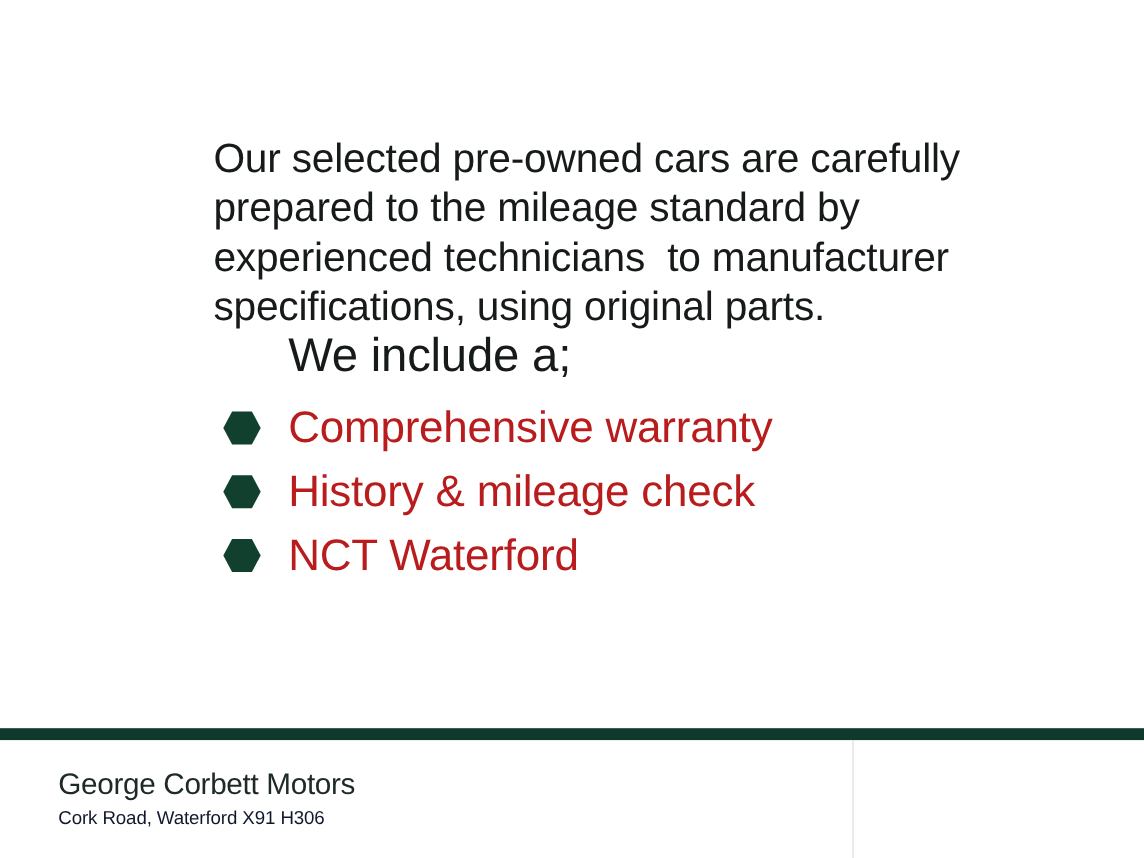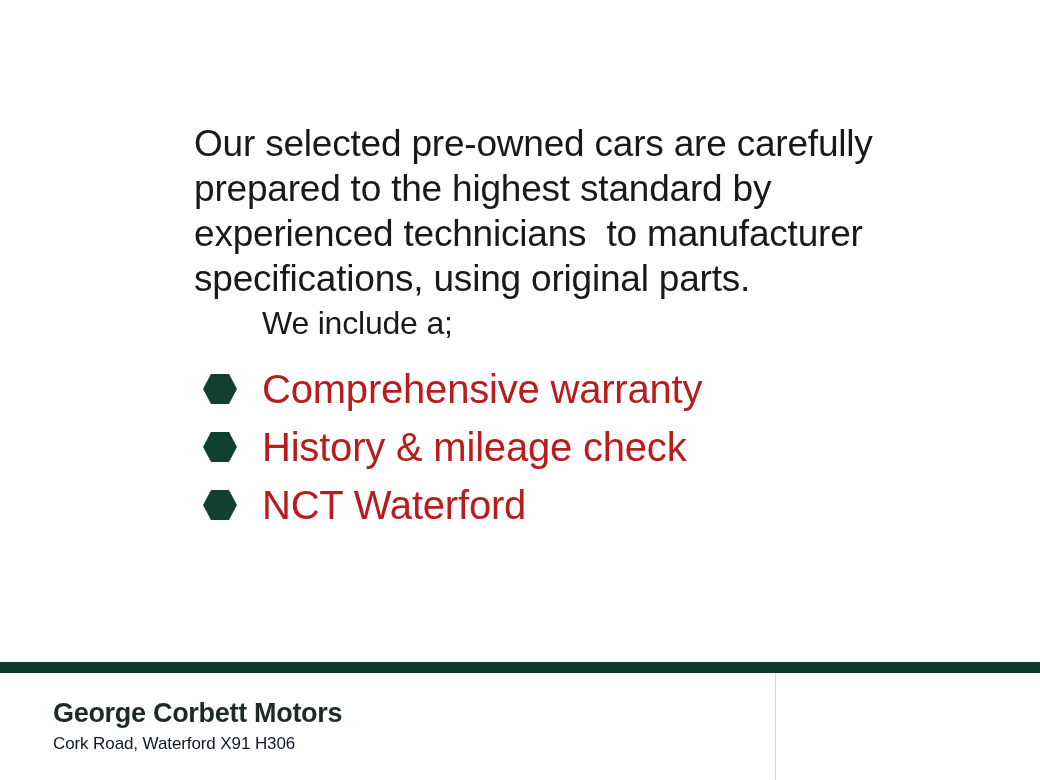--- a/index.html
+++ b/index.html
@@ -34,21 +34,21 @@
     font-weight: 400;
     letter-spacing: -0.2px;
     white-space: pre-wrap;
   }
 
   
   .include-lead {
     position: absolute;
     left: 262px;
     top: 303px;
-    font-size: 32px;
+    font-size: 43px;
     line-height: 40px;
     color: #161b19;
     font-weight: 400;
     letter-spacing: -0.2px;
   }
 
   
   .bullet-list {
     position: absolute;
     left: 202px;
@@ -113,38 +113,38 @@
   }
   .dealer-block {
     position: absolute;
     left: 53px;
     top: 24px;
   }
   .dealer-name {
     font-size: 27px;
     line-height: 32px;
     color: #1d2a26;
-    font-weight: 700;
+    font-weight: 400;
     letter-spacing: -0.3px;
   }
   .dealer-address {
     margin-top: 4px;
     font-size: 17px;
     line-height: 21px;
     color: #0f172a;
     font-weight: 400;
     letter-spacing: -0.1px;
   }
 </style>
 </head>
 <body>
 
 <div class="slide">
 
-  <p class="intro-paragraph">Our selected pre-owned cars are carefully prepared to the highest standard by experienced technicians  to manufacturer specifications, using original parts.</p>
+  <p class="intro-paragraph">Our selected pre-owned cars are carefully prepared to the mileage standard by experienced technicians  to manufacturer specifications, using original parts.</p>
 
   <div class="include-lead">We include a;</div>
 
   <ul class="bullet-list">
 
     <li class="bullet-item">
       <span class="bullet-marker">
         <svg viewBox="0 0 36 32" xmlns="http://www.w3.org/2000/svg">
           <polygon points="9,1 27,1 35,16 27,31 9,31 1,16" fill="#12402f"></polygon>
         </svg>

